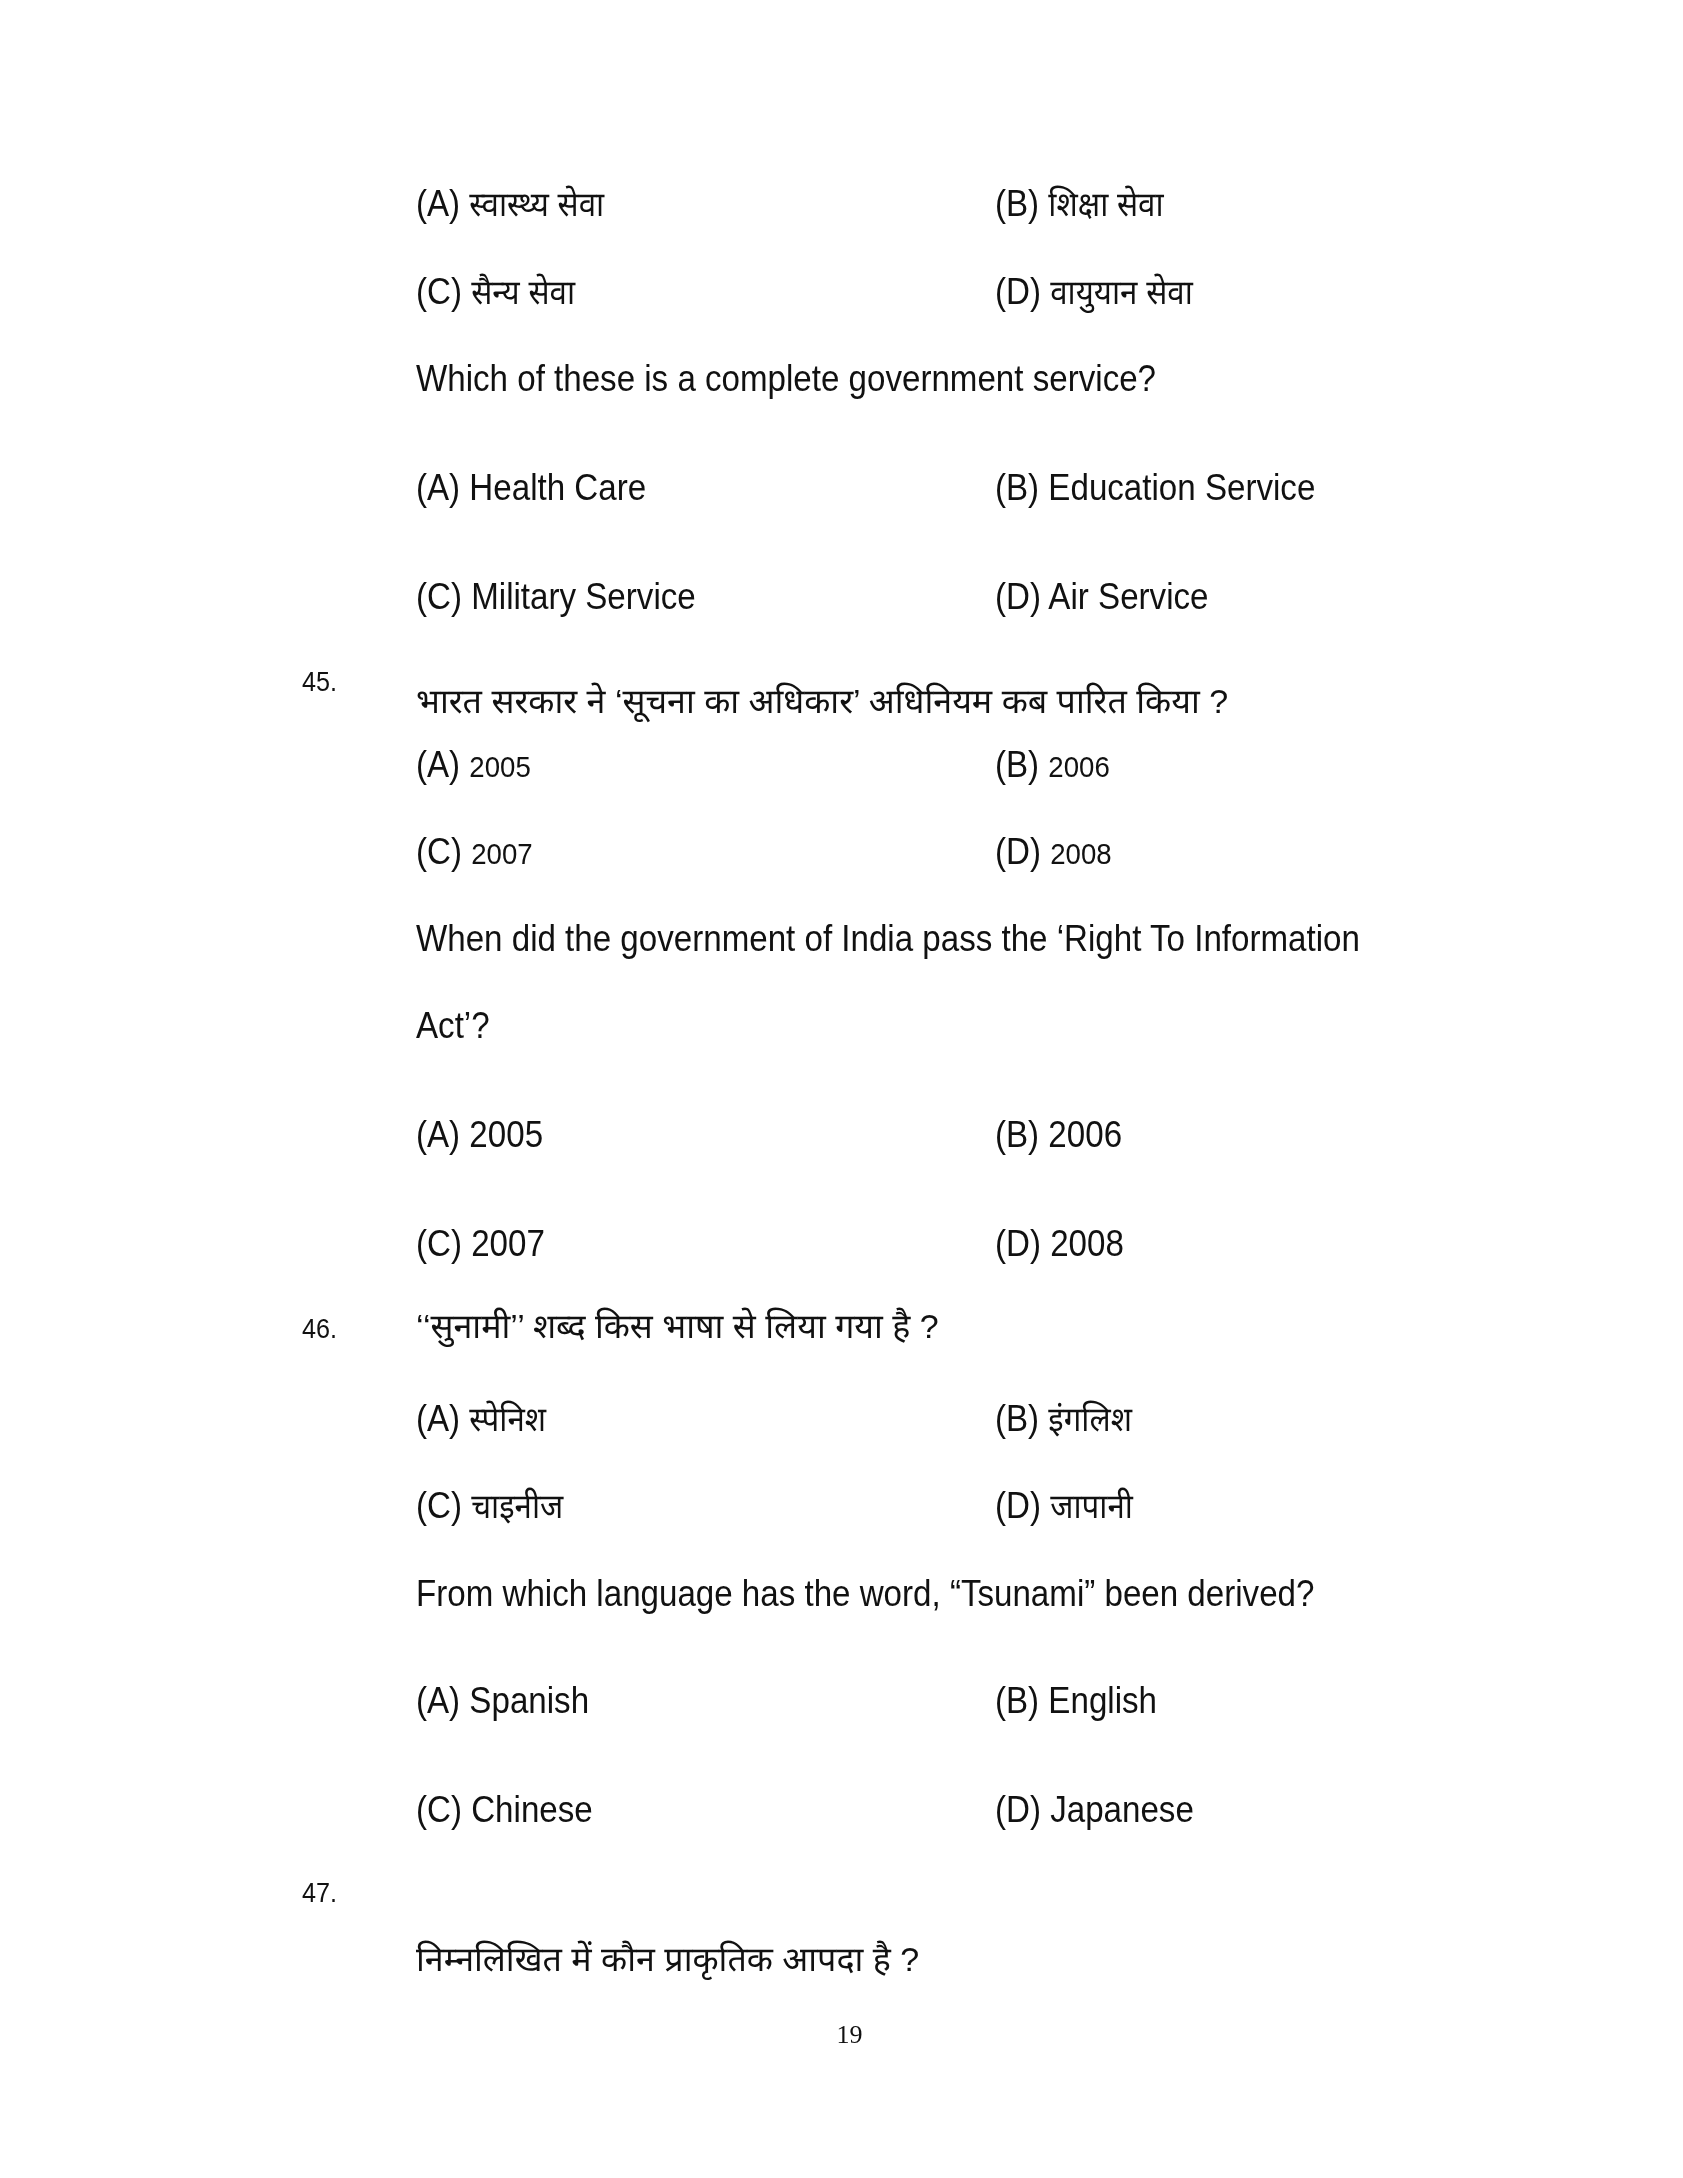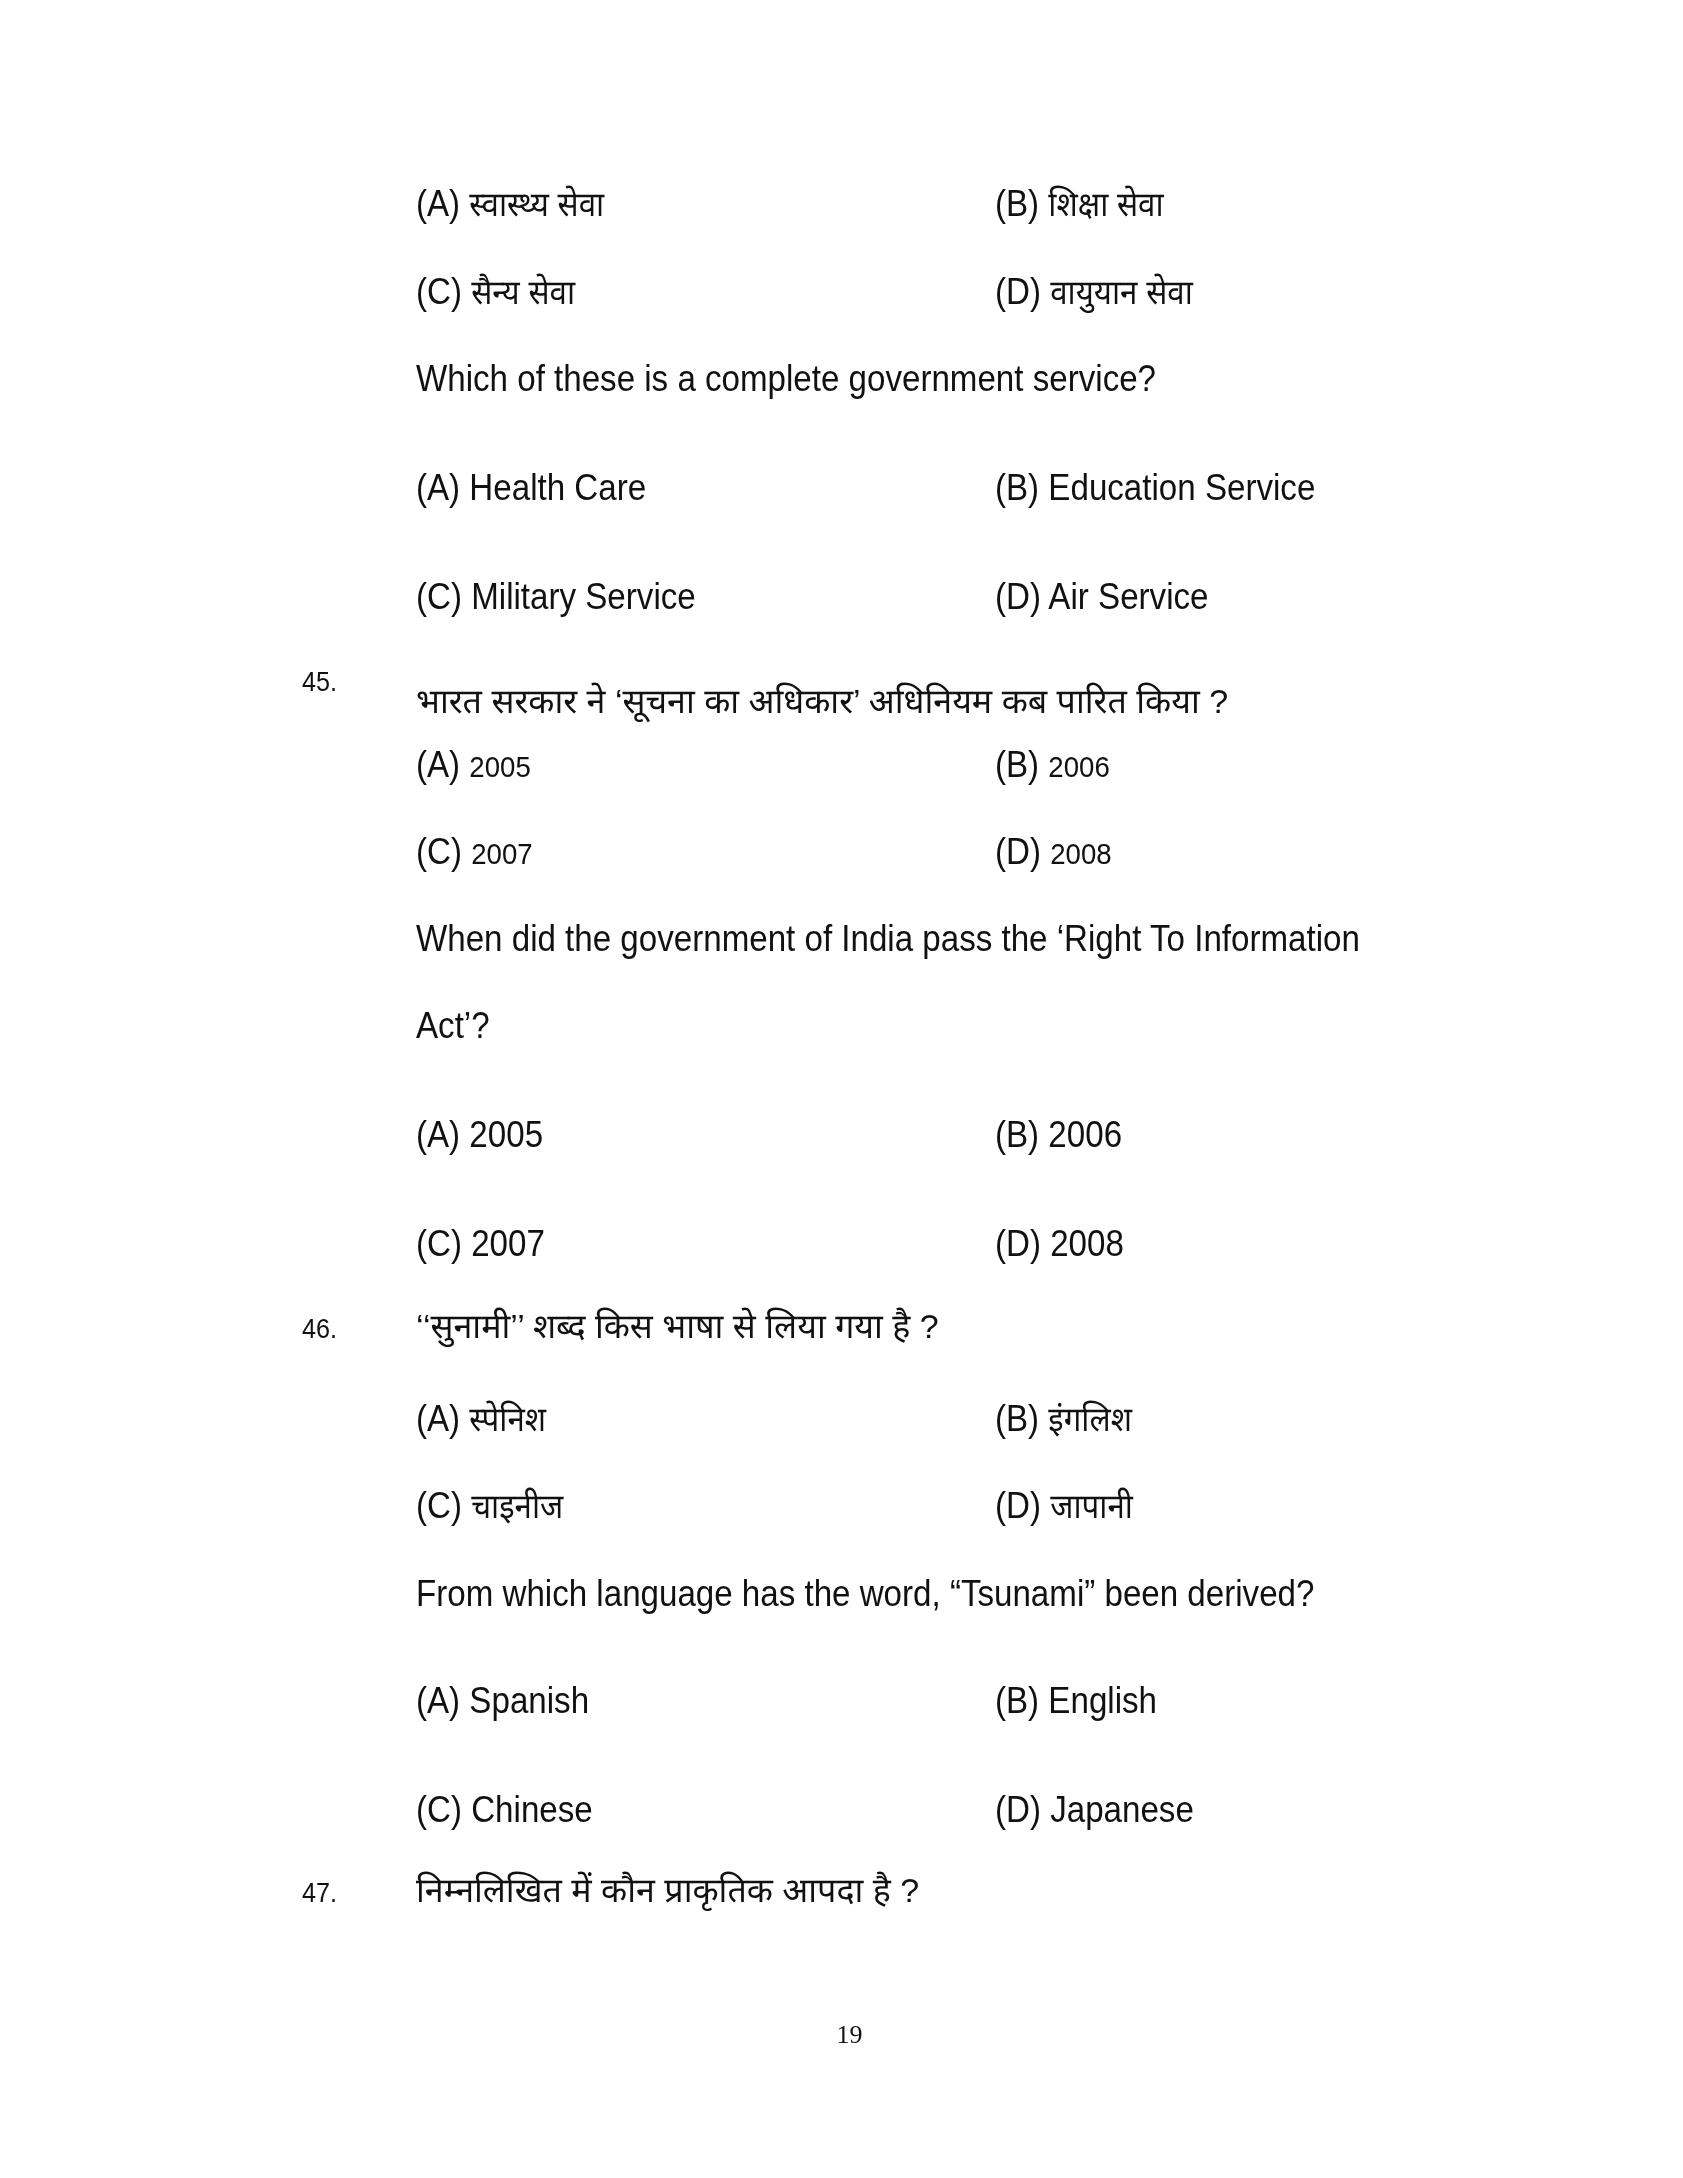--- a/index.html
+++ b/index.html
@@ -130,16 +130,16 @@
 <div class="line opt colA" style="top:1792px">
   <span>(C)</span>
   <span>Chinese</span>
 </div>
 <div class="line opt colB" style="top:1792px">
   <span>(D)</span>
   <span>Japanese</span>
 </div>
 
 <div class="line qnum" style="top:1879px; left:302px">47.</div>
-<div class="line q-hi colA" style="top:1873px">निम्नलिखित में कौन प्राकृतिक आपदा है ?</div>
+<div class="line q-hi colA" style="top:1942px">निम्नलिखित में कौन प्राकृतिक आपदा है ?</div>
 
 <div class="pagenum">19</div>
 
 
 </body></html>

